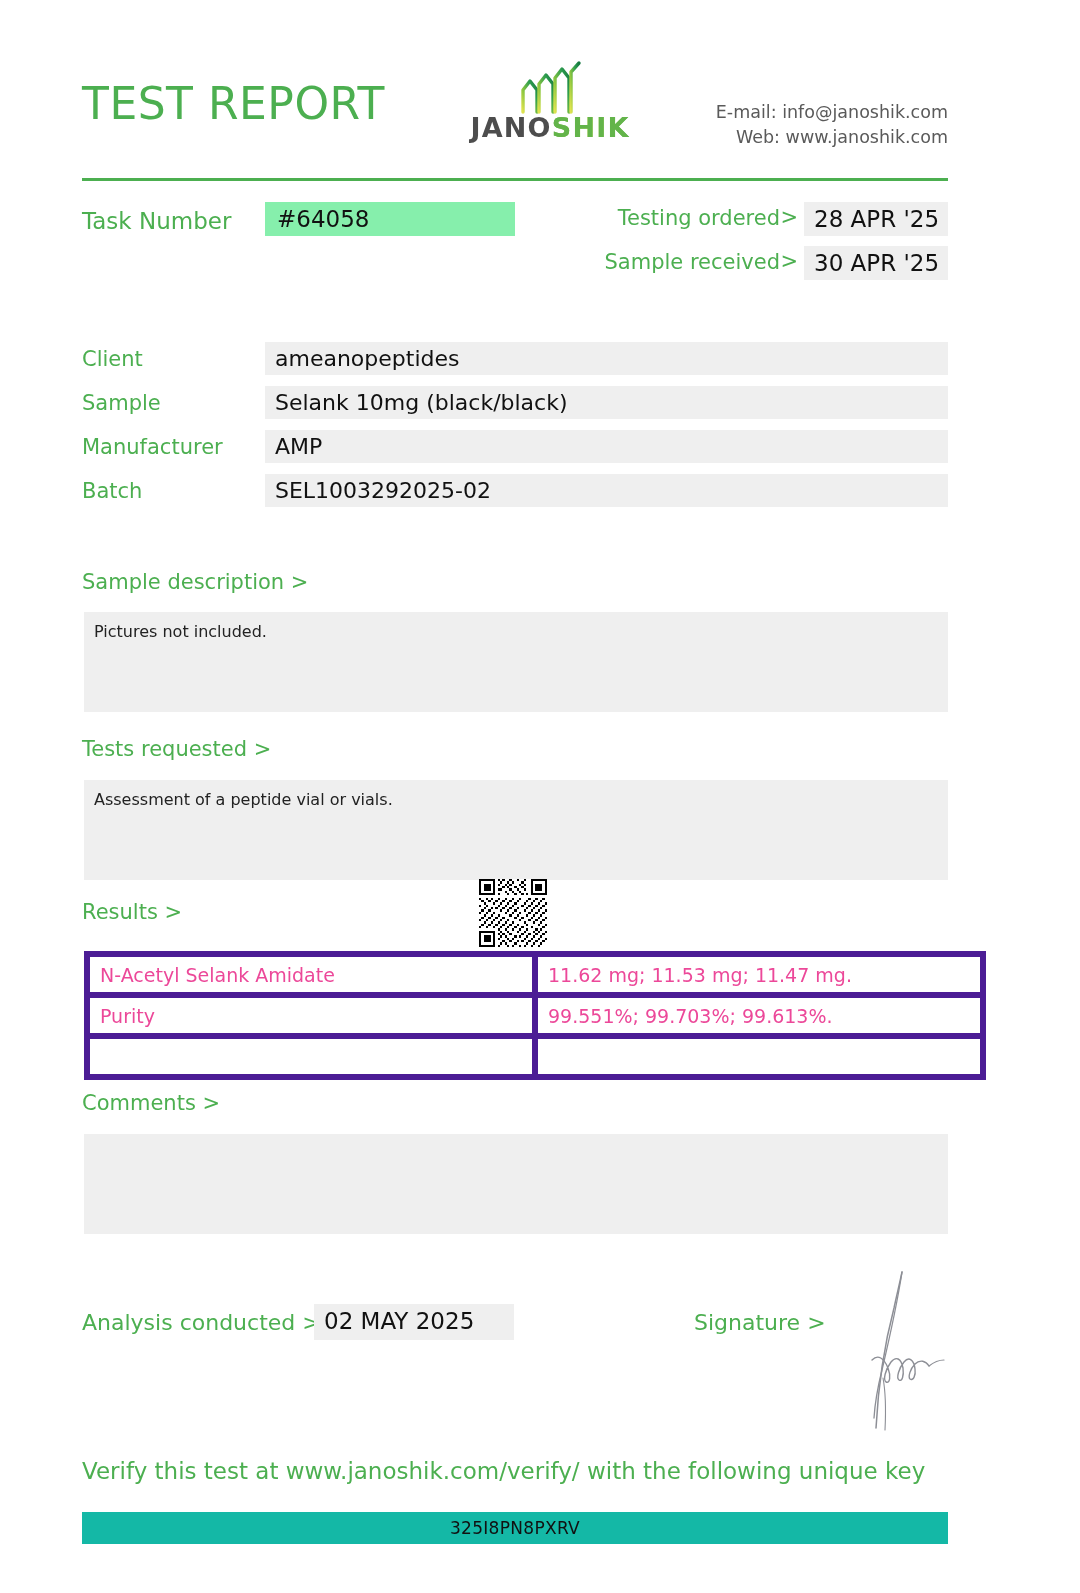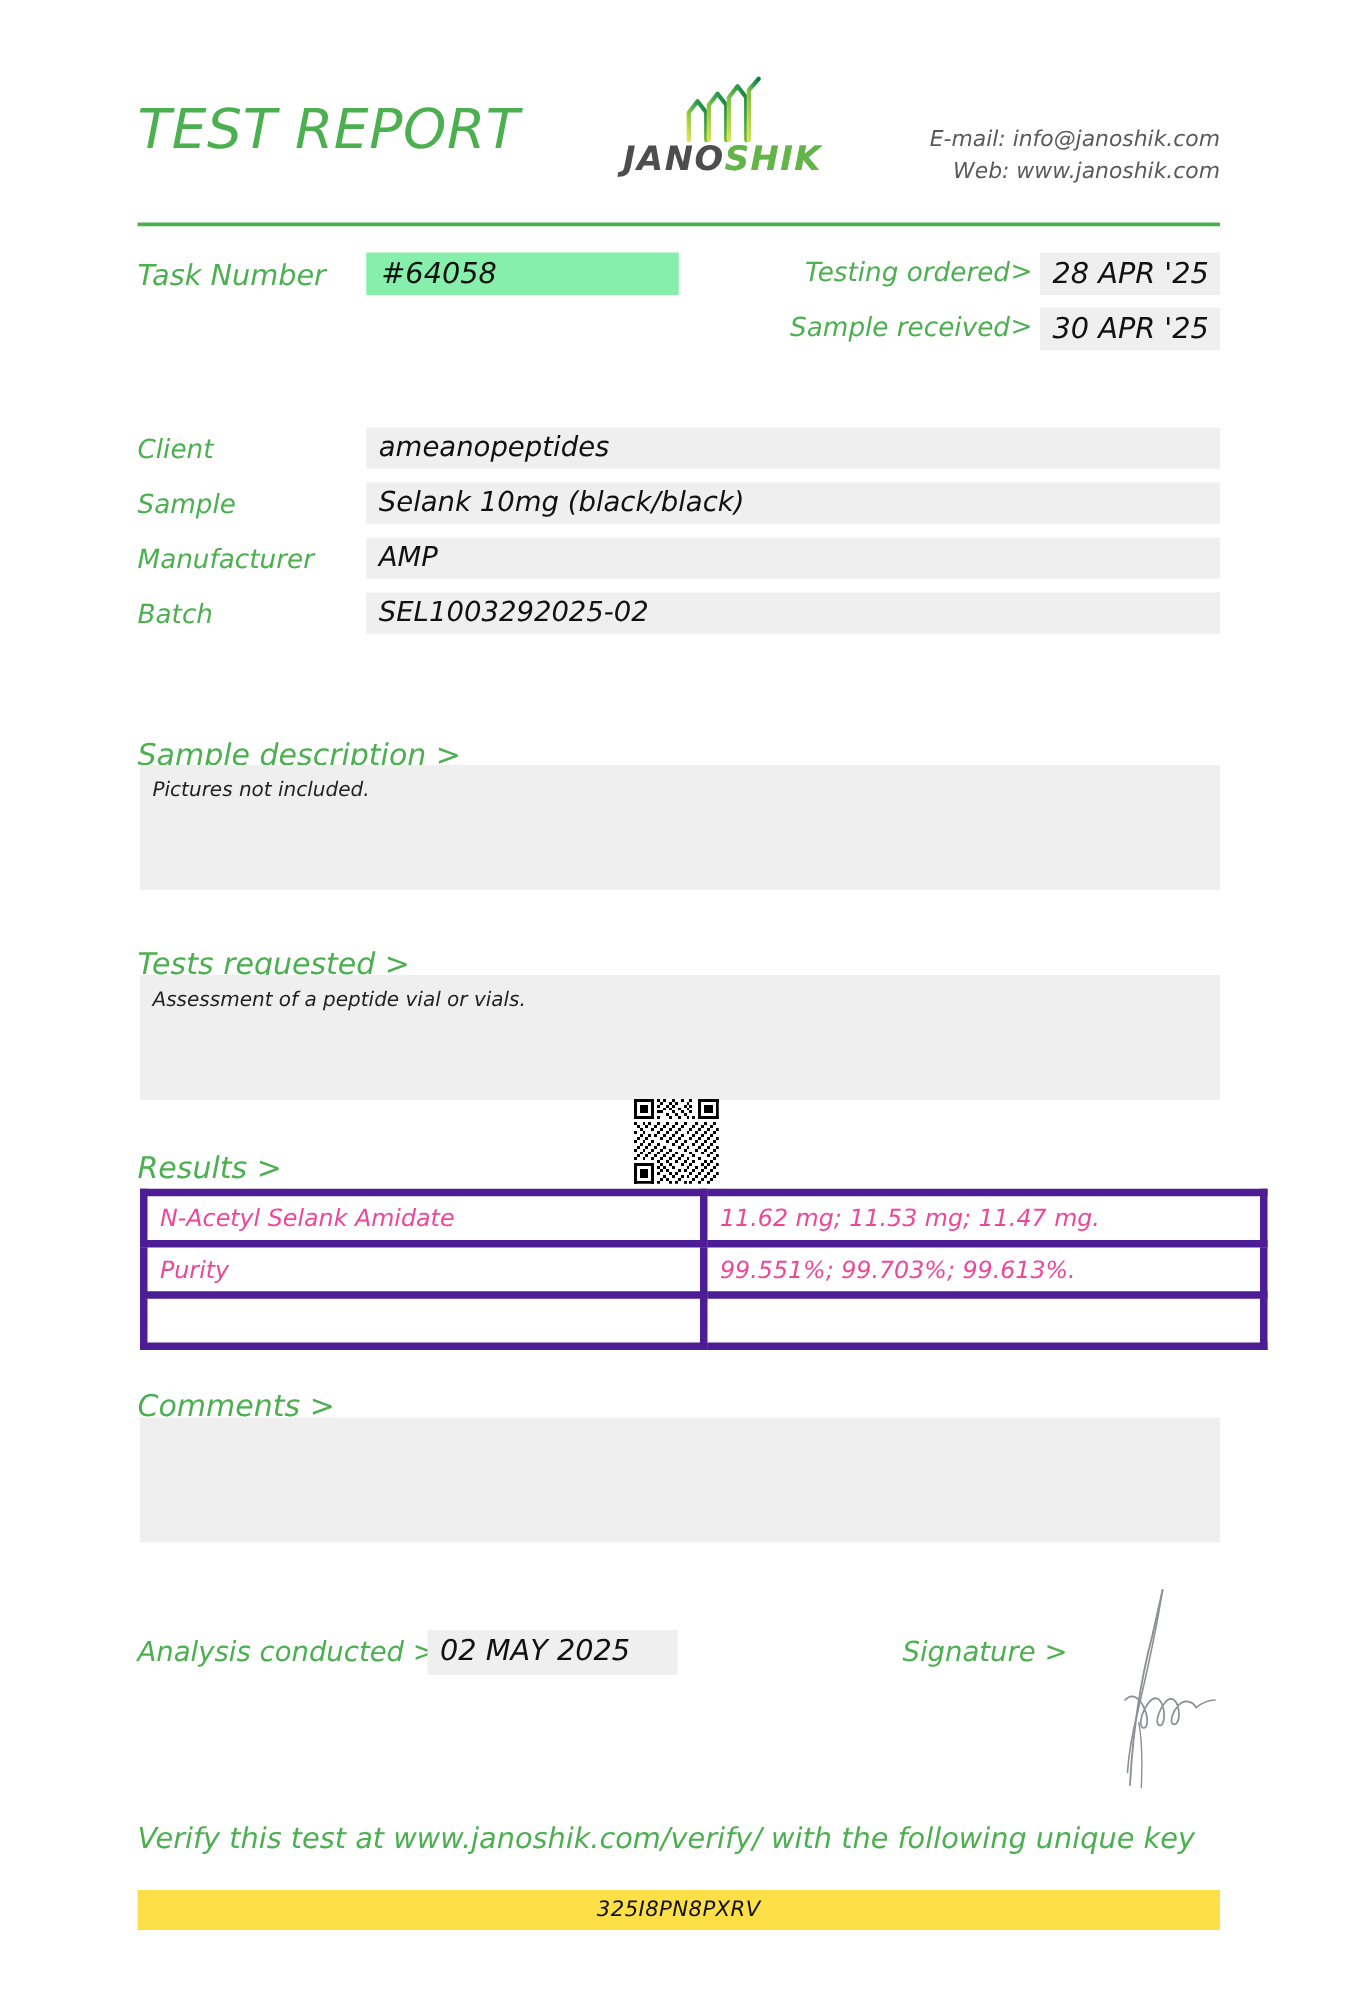--- a/index.html
+++ b/index.html
@@ -14,25 +14,24 @@
   .page {
     position: relative;
     width: 1080px;
     height: 1593px;
     margin: 0 auto;
     background: #ffffff;
     overflow: hidden;
   }
   .inner {
     position: absolute;
-    left: 110px;
+    left: 82px;
     top: 0;
     width: 866px;
     height: 1593px;
-    font-style: italic;
   }
 
   
   .header {
     position: absolute;
     left: 0;
     top: 60px;
     width: 866px;
     height: 110px;
   }
@@ -195,24 +194,23 @@
     box-sizing: border-box;
     color: #111;
     white-space: nowrap;
     overflow: hidden;
   }
 
   
   .section-title {
     position: absolute;
     left: 0;
-    font-size: 24px;
-    color: #4caf50;
-    white-space: nowrap;
-    margin-top: 20px;
+    font-size: 21px;
+    color: #4caf50;
+    white-space: nowrap;
   }
   .section-box {
     position: absolute;
     left: 2px;
     width: 864px;
     background: #efefef;
     box-sizing: border-box;
     padding: 10px 0 0 10px;
     font-size: 16px;
     color: #222;
@@ -302,21 +300,21 @@
     color: #4caf50;
     white-space: nowrap;
   }
   .verify-key {
     position: absolute;
     left: 0;
     top: 1512px;
     width: 866px;
     height: 32px;
     line-height: 32px;
-    background: #fde047;
+    background: #14b8a6;
     text-align: center;
     font-size: 17px;
     color: #111;
     letter-spacing: 0.3px;
   }
 </style>
 </head>
 <body>
 
 <div class="page">

